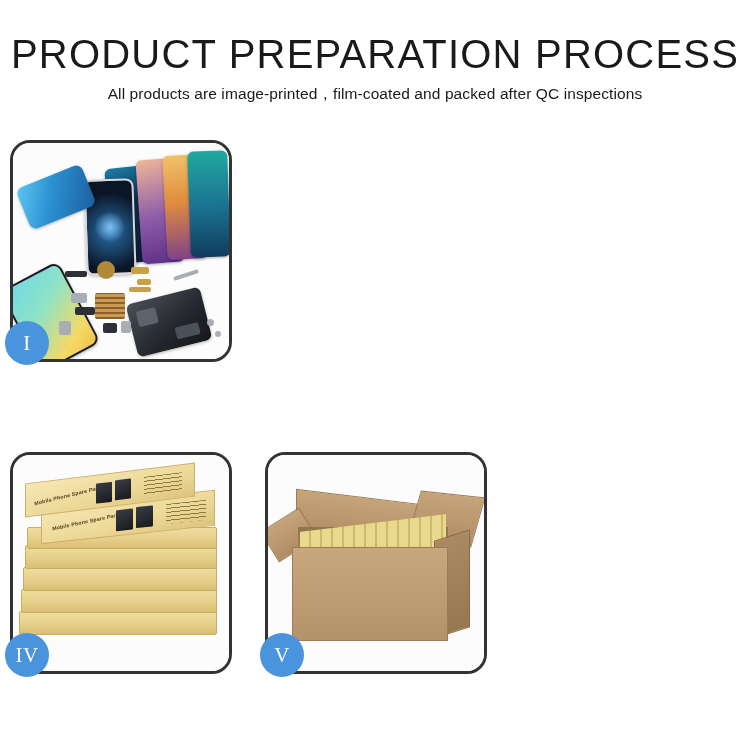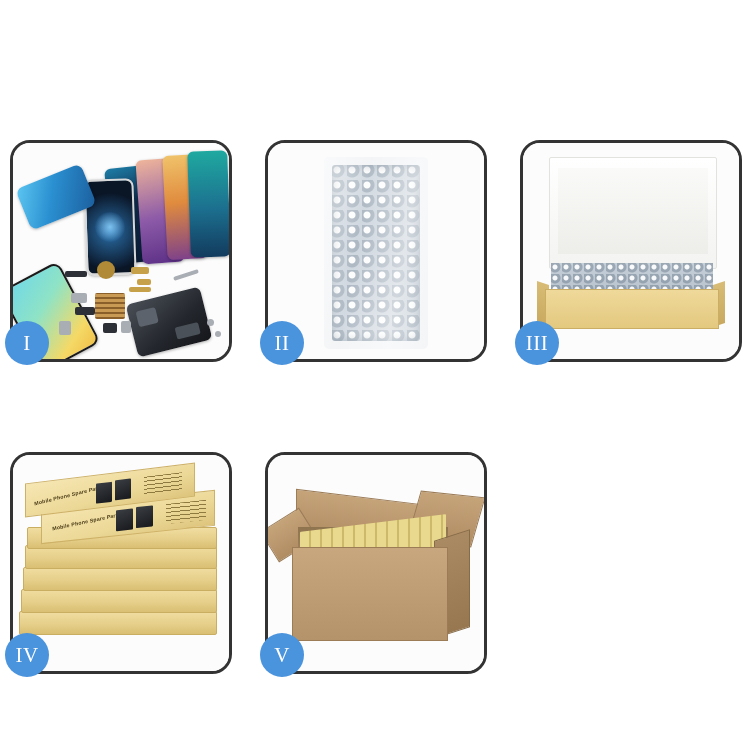--- a/index.html
+++ b/index.html
@@ -337,20 +337,24 @@
     transform: skewX(-30deg) skewY(8deg);
   }
   .c6-tab1 { position:absolute; left:44px; top:96px; width:16px; height:14px; background: rgba(146,118,82,0.55); }
   .c6-tab2 { position:absolute; left:54px; top:160px; width:16px; height:14px; background: rgba(146,118,82,0.55); }
 </style>
 </head>
 <body>
 
 <div class="page">
 
+  <div class="header">
+    <div class="title">PRODUCT PREPARATION PROCESS</div>
+    <div class="subtitle">All products are image-printed，film-coated and packed after QC inspections</div>
+  </div>
 
   <div class="grid">
 
     <div class="card c1">
       <div class="card-inner">
         <div class="scene">
           <div class="phone p-fan1"></div>
           <div class="phone p-fan2"></div>
           <div class="phone p-fan3"></div>
           <div class="phone p-fan4"></div>
@@ -370,46 +374,21 @@
           <div class="part gold" style="left:116px; top:144px; width:22px; height:5px;"></div>
           <div class="part silver" style="left:46px; top:178px; width:12px; height:14px;"></div>
           <div class="part silver" style="left:194px; top:176px; width:7px; height:7px; border-radius:50%;"></div>
           <div class="part silver" style="left:202px; top:188px; width:6px; height:6px; border-radius:50%;"></div>
           <div class="part silver" style="left:160px; top:130px; width:26px; height:4px; transform:rotate(-18deg);"></div>
         </div>
       </div>
       <div class="badge">I</div>
     </div>
 
-    <div class="card c2">
-      <div class="card-inner">
-        <div class="scene">
-          <div class="bubble-pack">
-            <div class="bubble-core"></div>
-            <div class="bubble-sheen"></div>
-          </div>
-        </div>
-      </div>
-      <div class="badge">II</div>
-    </div>
-
-    <div class="card c3">
-      <div class="card-inner">
-        <div class="scene">
-          <div class="box3-lid">
-            <div class="box3-lid-inner"></div>
-          </div>
-          <div class="box3-fill"></div>
-          <div class="box3-side-l"></div>
-          <div class="box3-side-r"></div>
-          <div class="box3-front"></div>
-        </div>
-      </div>
-      <div class="badge">III</div>
-    </div>
+
 
     <div class="card c4">
       <div class="card-inner">
         <div class="scene">
           <div class="stack">
 
             <div class="sbox" style="left:0px;  top:140px; width:196px; height:22px;"></div>
             <div class="sbox" style="left:2px;  top:118px; width:194px; height:22px;"></div>
             <div class="sbox" style="left:4px;  top:96px;  width:192px; height:22px;"></div>
             <div class="sbox" style="left:6px;  top:74px;  width:190px; height:22px;"></div>

